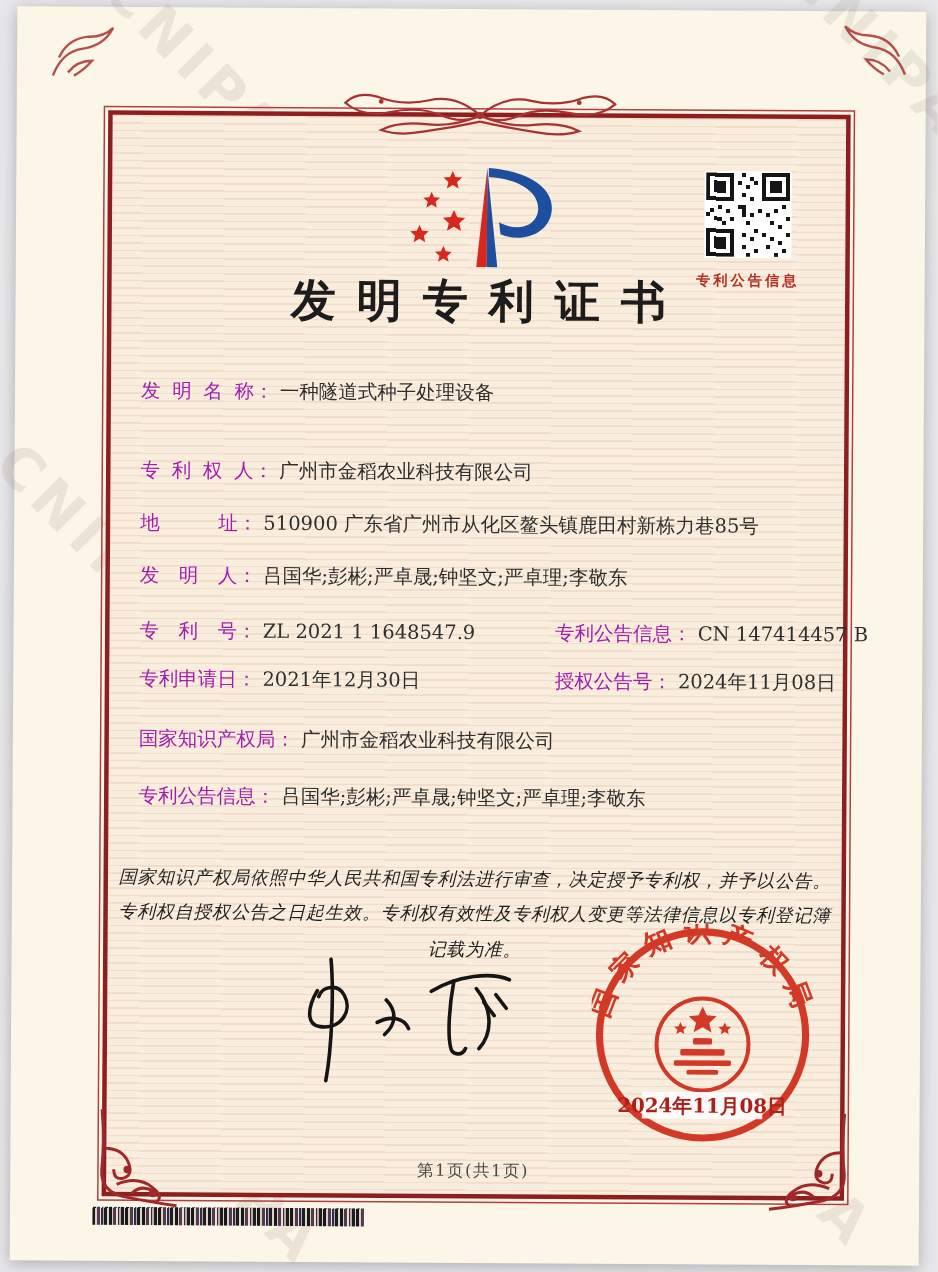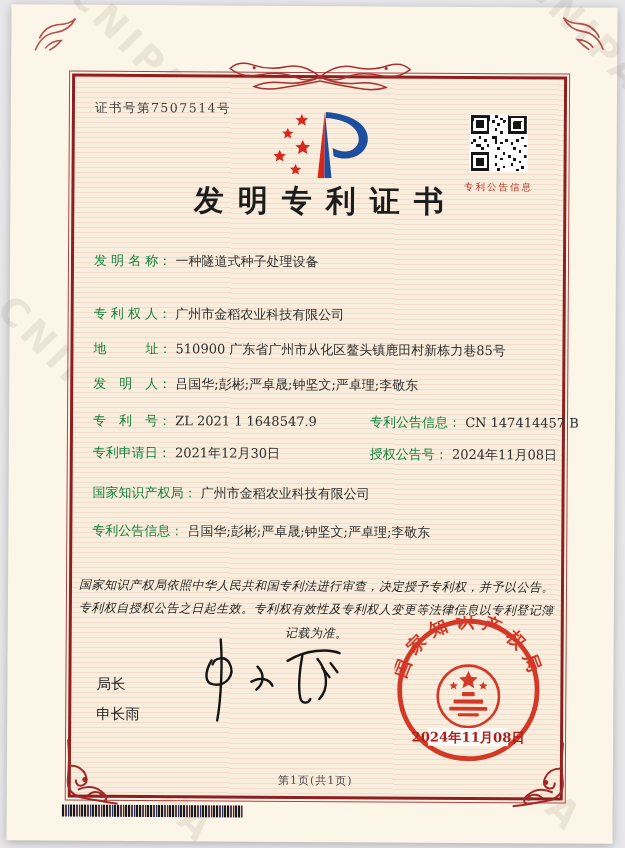--- a/index.html
+++ b/index.html
@@ -35,28 +35,28 @@
     position:absolute;inset:2px;border:3px solid #8f1f1f;
     background:
       repeating-linear-gradient(180deg, rgba(214,150,130,.20) 0 1px, rgba(214,150,130,0) 1px 5px),
       #f9eedd;
   }
   .content{position:absolute;inset:0;z-index:3;}
   .cert-no{position:absolute;left:25px;top:28px;font-size:12.5px;letter-spacing:1.5px;color:#3c3c3c;}
   .logo{position:absolute;left:188px;top:33px;}
   .qr-wrap{position:absolute;left:383px;top:40px;width:92px;text-align:center;}
   .qr{width:56px;height:56px;margin:0 auto;background:#fff;padding:1px;}
-  .qr-caption{margin-top:5px;font-size:9.5px;letter-spacing:2px;color:#b23226;font-weight:normal;}
+  .qr-caption{margin-top:5px;font-size:9.5px;letter-spacing:2px;color:#b23226;font-weight:bold;}
   .title{
     position:absolute;left:0;top:108px;width:100%;text-align:center;
     font-size:30px;font-weight:bold;letter-spacing:14px;padding-left:14px;
     box-sizing:border-box;color:#1c1c1c;
   }
   .row{position:absolute;left:25px;font-size:13px;color:#2e2e2e;white-space:nowrap;}
-  .row .lab{color:#15803d;}
+  .row .lab{color:#a21caf;font-family:Liberation Mono, monospace;}
   .col2{position:absolute;left:277px;top:0;white-space:nowrap;}
   .r1{top:180px}.r2{top:233px}.r3{top:268px}.r4{top:303px}
   .r5{top:340px;width:470px}.r6{top:372px;width:470px}
   .r7{top:412px}.r8{top:450px}
   .statement{
     position:absolute;left:12px;right:12px;top:502px;
     font-size:12px;line-height:1.95;color:#1f1f1f;font-style:italic;
     text-align:center;letter-spacing:.5px;
   }
   .director{position:absolute;left:30px;top:598px;font-size:14.5px;line-height:2.05;color:#222;}
@@ -137,21 +137,20 @@
         <path d="M30,64 Q36,58 44,62"></path>
       </g>
       <g fill="#a02828">
           <circle cx="27" cy="48" r="2.5"></circle>
           <circle cx="44" cy="64" r="2.5"></circle>
         </g>
     </svg>
 
     <div class="content">
 
-      <div class="cert-no">证书号第7507514号</div>
 
       <svg class="logo" width="118" height="76" viewBox="0 0 118 76">
         <g fill="#d8281e">
           <path d="M44,8 l1.8,4 4.4,.4 -3.3,3 1,4.3 -3.9,-2.3 -3.9,2.3 1,-4.3 -3.3,-3 4.4,-.4 z"></path>
           <path d="M30,22 l1.6,3.6 4,.4 -3,2.7 .9,3.9 -3.5,-2.1 -3.5,2.1 .9,-3.9 -3,-2.7 4,-.4 z"></path>
           <path d="M45,34 l2.2,4.8 5.2,.5 -3.9,3.6 1.2,5.1 -4.7,-2.8 -4.7,2.8 1.2,-5.1 -3.9,-3.6 5.2,-.5 z"></path>
           <path d="M22,44 l1.8,4 4.4,.4 -3.3,3 1,4.3 -3.9,-2.3 -3.9,2.3 1,-4.3 -3.3,-3 4.4,-.4 z"></path>
           <path d="M38,58 l1.6,3.6 4,.4 -3,2.7 .9,3.9 -3.5,-2.1 -3.5,2.1 .9,-3.9 -3,-2.7 4,-.4 z"></path>
           <path d="M67,6 L60,72 L67,72 Z"></path>
         </g>
@@ -262,24 +261,20 @@
       <div class="row r8">
         <span class="lab">专利公告信息：</span>
         <span>吕国华;彭彬;严卓晟;钟坚文;严卓理;李敬东</span>
       </div>
 
       <div class="statement">
         <div>国家知识产权局依照中华人民共和国专利法进行审查，决定授予专利权，并予以公告。</div>
         <div>专利权自授权公告之日起生效。专利权有效性及专利权人变更等法律信息以专利登记簿记载为准。</div>
       </div>
 
-      <div class="director">
-        <div>局长</div>
-        <div>申长雨</div>
-      </div>
 
       <svg class="signature" width="172" height="96" viewBox="0 0 172 96">
         <g fill="none" stroke="#151515" stroke-width="2.4" stroke-linecap="round">
           <path d="M30,30 C23,42 23,53 32,54 C45,56 54,44 48,33 C44,25 33,27 31,34"></path>
           <path d="M39,9 C41,30 40,68 36,90"></path>
           <path d="M76,36 C83,43 83,52 75,59"></path>
           <path d="M70,51 C79,46 88,48 91,55"></path>
           <path d="M106,30 C124,19 146,17 158,22"></path>
           <path d="M121,23 C118,40 117,58 119,67 C120,73 127,73 129,68"></path>
           <path d="M136,28 C146,40 148,57 138,68"></path>

